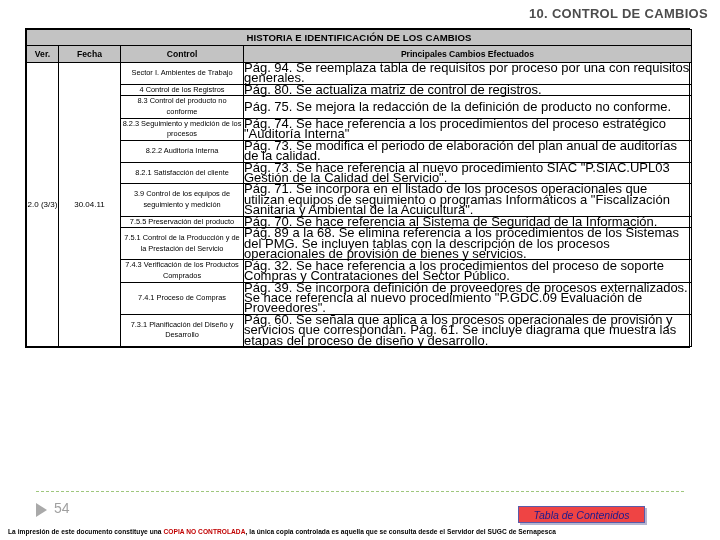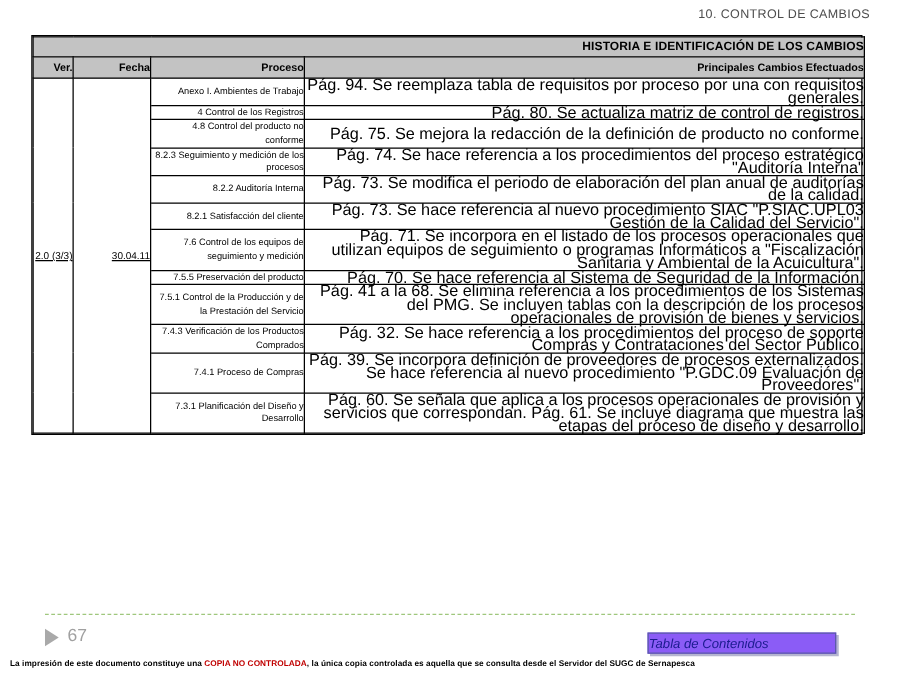--- a/index.html
+++ b/index.html
@@ -12,23 +12,23 @@
     height: 540px;
     position: relative;
     overflow: hidden;
     font-family: "Liberation Sans", sans-serif;
   }
 
   
   .slide-title {
     position: absolute;
     top: 6px;
-    right: 24px;
-    font-size: 10px;
-    font-weight: normal;
+    right: 12px;
+    font-size: 13px;
+    font-weight: bold;
     color: #4d4d4d;
     letter-spacing: 0.3px;
     white-space: nowrap;
   }
 
   
   .table-wrap {
     position: absolute;
     left: 25px;
     top: 28px;
@@ -43,21 +43,20 @@
     width: 100%;
     table-layout: fixed;
     font-family: "Liberation Sans", sans-serif;
   }
 
   table.changes th,
   table.changes td {
     border: 1px solid #000;
     padding: 0;
     vertical-align: middle;
-    text-align: right;
   }
 
   
   .hdr-band {
     background: #c3c3c3;
     text-align: center;
     font-size: 9.6px;
     font-weight: bold;
     color: #000;
     height: 15px;
@@ -71,21 +70,20 @@
     height: 16px;
     text-align: center;
   }
 
   
   .c-ver, .c-fecha {
     text-align: center;
     font-size: 8px;
     color: #000;
     white-space: nowrap;
-    text-decoration: underline;
   }
   .c-mod {
     text-align: center;
     font-size: 7.4px;
     line-height: 10.6px;
     color: #000;
     padding: 1px 2px;
   }
   .c-desc {
     text-align: left;
@@ -122,28 +120,29 @@
     position: absolute;
     left: 54px;
     top: 500px;
     font-size: 14px;
     color: #a0a0a0;
   }
   .toc-button {
     position: absolute;
     left: 518px;
     top: 506px;
-    width: 151px;
+    width: 127px;
     height: 17px;
-    background: #8b5cf6;
+    background: #ef4444;
     border: 1px solid #5b5ba8;
     box-shadow: 2px 2px 0 rgba(90,90,150,0.45);
     color: #1b1b8f;
     font-size: 10.5px;
     font-style: italic;
+    text-align: center;
     line-height: 17px;
     box-sizing: border-box;
   }
   .disclaimer {
     position: absolute;
     left: 8px;
     top: 528px;
     width: 706px;
     font-size: 6.6px;
     font-weight: bold;
@@ -166,79 +165,79 @@
         <col class="w-mod">
         <col class="w-desc">
     </colgroup>
     <thead>
       <tr>
         <th class="hdr-band" colspan="4">HISTORIA E IDENTIFICACIÓN DE LOS CAMBIOS</th>
       </tr>
       <tr>
         <th class="hdr-cell">Ver.</th>
         <th class="hdr-cell">Fecha</th>
-        <th class="hdr-cell">Proceso</th>
+        <th class="hdr-cell">Control</th>
         <th class="hdr-cell">Principales Cambios Efectuados</th>
       </tr>
     </thead>
     <tbody>
         <tr>
           <td class="c-ver" rowspan="12">2.0 (3/3)</td>
           <td class="c-fecha" rowspan="12">30.04.11</td>
-          <td class="c-mod">Anexo I. Ambientes de Trabajo</td>
+          <td class="c-mod">Sector I. Ambientes de Trabajo</td>
           <td class="c-desc">Pág. 94. Se reemplaza tabla de requisitos por proceso por una con requisitos generales.</td>
         </tr>
         <tr>
           <td class="c-mod">4 Control de los Registros</td>
           <td class="c-desc">Pág. 80. Se actualiza matriz de control de registros.</td>
         </tr>
         <tr>
-          <td class="c-mod">4.8 Control del producto no conforme</td>
+          <td class="c-mod">8.3 Control del producto no conforme</td>
           <td class="c-desc">Pág. 75. Se mejora la redacción de la definición de producto no conforme.</td>
         </tr>
         <tr>
           <td class="c-mod">8.2.3 Seguimiento y medición de los procesos</td>
           <td class="c-desc">Pág. 74. Se hace referencia a los procedimientos del proceso estratégico "Auditoría Interna"</td>
         </tr>
         <tr>
           <td class="c-mod">8.2.2 Auditoría Interna</td>
           <td class="c-desc">Pág. 73. Se modifica el periodo de elaboración del plan anual de auditorías de la calidad.</td>
         </tr>
         <tr>
           <td class="c-mod">8.2.1 Satisfacción del cliente</td>
           <td class="c-desc">Pág. 73. Se hace referencia al nuevo procedimiento SIAC "P.SIAC.UPL03 Gestión de la Calidad del Servicio".</td>
         </tr>
         <tr>
-          <td class="c-mod">7.6 Control de los equipos de seguimiento y medición</td>
+          <td class="c-mod">3.9 Control de los equipos de seguimiento y medición</td>
           <td class="c-desc">Pág. 71. Se incorpora en el listado de los procesos operacionales que utilizan equipos de seguimiento o programas Informáticos a "Fiscalización Sanitaria y Ambiental de la Acuicultura".</td>
         </tr>
         <tr>
           <td class="c-mod">7.5.5 Preservación del producto</td>
           <td class="c-desc">Pág. 70. Se hace referencia al Sistema de Seguridad de la Información.</td>
         </tr>
         <tr>
           <td class="c-mod">7.5.1 Control de la Producción y de la Prestación del Servicio</td>
-          <td class="c-desc">Pág. 41 a la 68. Se elimina referencia a los procedimientos de los Sistemas del PMG. Se incluyen tablas con la descripción de los procesos operacionales de provisión de bienes y servicios.</td>
+          <td class="c-desc">Pág. 89 a la 68. Se elimina referencia a los procedimientos de los Sistemas del PMG. Se incluyen tablas con la descripción de los procesos operacionales de provisión de bienes y servicios.</td>
         </tr>
         <tr>
           <td class="c-mod">7.4.3 Verificación de los Productos Comprados</td>
           <td class="c-desc">Pág. 32. Se hace referencia a los procedimientos del proceso de soporte Compras y Contrataciones del Sector Público.</td>
         </tr>
         <tr>
           <td class="c-mod">7.4.1 Proceso de Compras</td>
           <td class="c-desc">Pág. 39. Se incorpora definición de proveedores de procesos externalizados. Se hace referencia al nuevo procedimiento "P.GDC.09 Evaluación de Proveedores".</td>
         </tr>
         <tr>
           <td class="c-mod">7.3.1 Planificación del Diseño y Desarrollo</td>
           <td class="c-desc">Pág. 60. Se señala que aplica a los procesos operacionales de provisión y servicios que correspondan.
 Pág. 61. Se incluye diagrama que muestra las etapas del proceso de diseño y desarrollo.</td>
         </tr>
       </tbody>
   </table>
 </div>
 
 <div class="footer-rule"></div>
 <div class="page-arrow"></div>
-<div class="page-num">67</div>
+<div class="page-num">54</div>
 <div class="toc-button">Tabla de Contenidos</div>
 <div class="disclaimer">
   <span>La impresión de este documento constituye una </span><span class="warn">COPIA NO CONTROLADA</span><span>, la única copia controlada es aquella que se consulta desde el Servidor del SUGC de Sernapesca</span>
 </div>
 
 </body></html>

